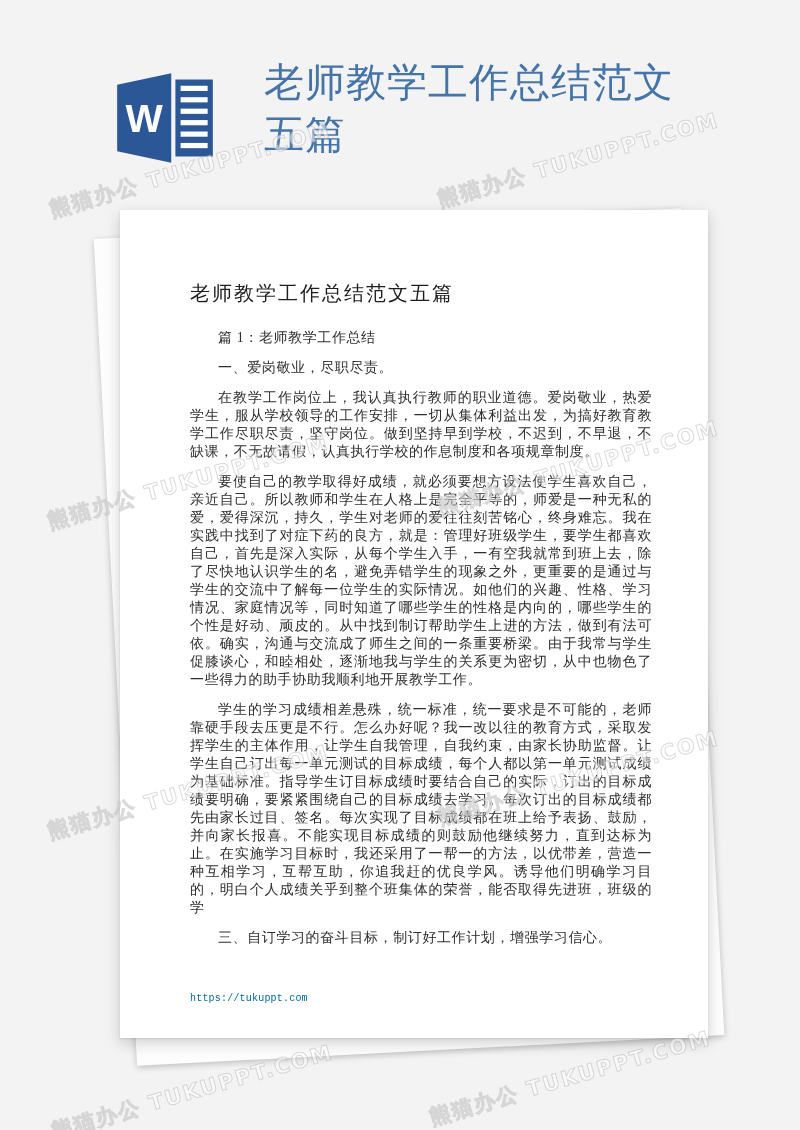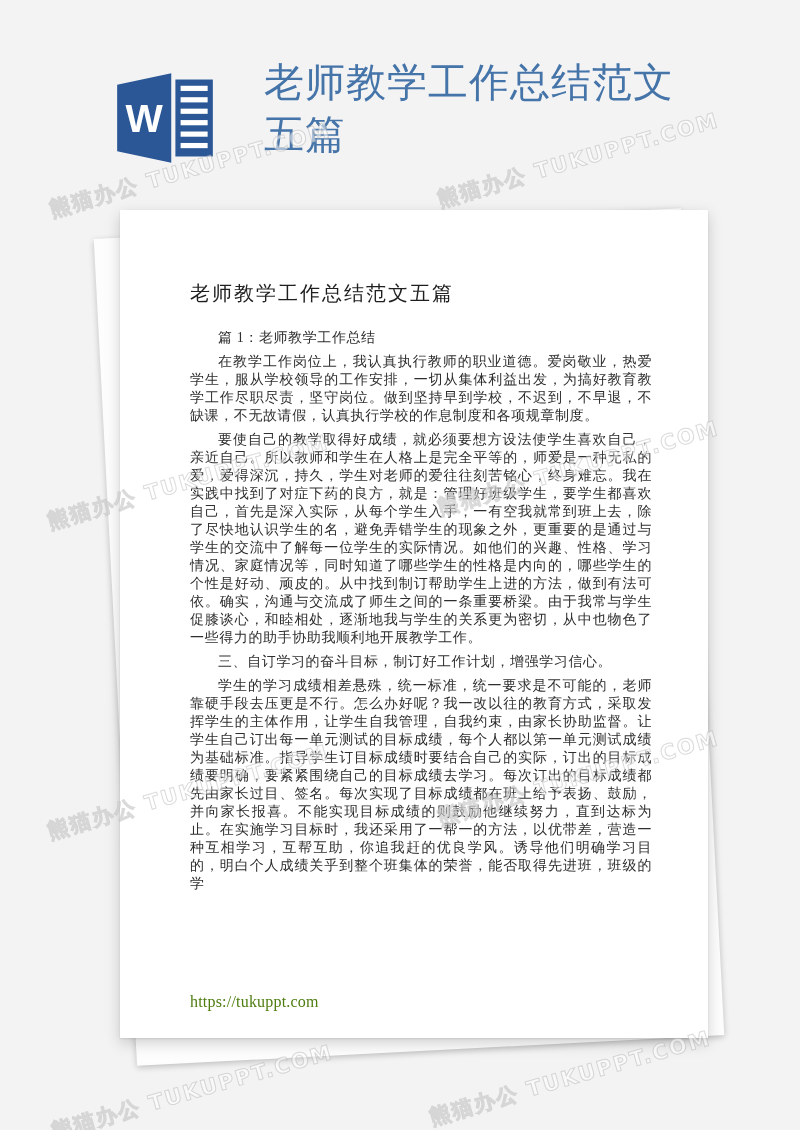--- a/index.html
+++ b/index.html
@@ -35,26 +35,26 @@
   }
   .doc-title{
     font-family:"Liberation Serif","DejaVu Serif",serif;
     font-size:20px;letter-spacing:2px;color:#1f1f1f;
     margin:0 0 22px 0;font-weight:400;
   }
   .para{
     font-family:"Liberation Serif","DejaVu Serif",serif;
     font-size:14px;line-height:18px;letter-spacing:0.6px;
     color:#2e2e2e;text-align:justify;text-indent:2em;
-    margin:0 0 6px 0;
+    margin:12px 0 6px 0;
   }
   .doc-footer{
     position:absolute;left:70px;top:783px;
-    font-family:Liberation Serif, serif;
-    font-size:16px;color:#4d7c0f;letter-spacing:0.2px;
+    font-family:Liberation Mono, monospace;
+    font-size:10px;color:#0369a1;letter-spacing:0.2px;
   }
   
   .watermarks{position:absolute;inset:0;z-index:40;pointer-events:none;}
   .wm{
     position:absolute;white-space:nowrap;
     font:bold 21px "DejaVu Sans",sans-serif;
     letter-spacing:2px;
     color:rgba(255,255,255,0.38);
     -webkit-text-stroke:1px rgba(168,168,168,0.42);
     text-shadow:0 0 2px rgba(255,255,255,0.30);
@@ -88,24 +88,25 @@
     <text x="30" y="59" text-anchor="middle" fill="#ffffff" font-family="Liberation Sans, sans-serif" font-size="38" font-weight="bold">W</text>
   </svg>
   <div class="header-title">老师教学工作总结范文五篇</div>
 </div>
 
 <div class="page-behind"></div>
 
 <div class="page-main">
   <h1 class="doc-title">老师教学工作总结范文五篇</h1>
   <p class="para">篇 1：老师教学工作总结</p>
+  <p class="para">一、爱岗敬业，尽职尽责。</p>
   <p class="para">在教学工作岗位上，我认真执行教师的职业道德。爱岗敬业，热爱学生，服从学校领导的工作安排，一切从集体利益出发，为搞好教育教学工作尽职尽责，坚守岗位。做到坚持早到学校，不迟到，不早退，不缺课，不无故请假，认真执行学校的作息制度和各项规章制度。</p>
   <p class="para">要使自己的教学取得好成绩，就必须要想方设法使学生喜欢自己，亲近自己。所以教师和学生在人格上是完全平等的，师爱是一种无私的爱，爱得深沉，持久，学生对老师的爱往往刻苦铭心，终身难忘。我在实践中找到了对症下药的良方，就是：管理好班级学生，要学生都喜欢自己，首先是深入实际，从每个学生入手，一有空我就常到班上去，除了尽快地认识学生的名，避免弄错学生的现象之外，更重要的是通过与学生的交流中了解每一位学生的实际情况。如他们的兴趣、性格、学习情况、家庭情况等，同时知道了哪些学生的性格是内向的，哪些学生的个性是好动、顽皮的。从中找到制订帮助学生上进的方法，做到有法可依。确实，沟通与交流成了师生之间的一条重要桥梁。由于我常与学生促膝谈心，和睦相处，逐渐地我与学生的关系更为密切，从中也物色了一些得力的助手协助我顺利地开展教学工作。</p>
+  <p class="para">学生的学习成绩相差悬殊，统一标准，统一要求是不可能的，老师靠硬手段去压更是不行。怎么办好呢？我一改以往的教育方式，采取发挥学生的主体作用，让学生自我管理，自我约束，由家长协助监督。让学生自己订出每一单元测试的目标成绩，每个人都以第一单元测试成绩为基础标准。指导学生订目标成绩时要结合自己的实际，订出的目标成绩要明确，要紧紧围绕自己的目标成绩去学习。每次订出的目标成绩都先由家长过目、签名。每次实现了目标成绩都在班上给予表扬、鼓励，并向家长报喜。不能实现目标成绩的则鼓励他继续努力，直到达标为止。在实施学习目标时，我还采用了一帮一的方法，以优带差，营造一种互相学习，互帮互助，你追我赶的优良学风。诱导他们明确学习目的，明白个人成绩关乎到整个班集体的荣誉，能否取得先进班，班级的学</p>
   <p class="para">三、自订学习的奋斗目标，制订好工作计划，增强学习信心。</p>
-  <p class="para">学生的学习成绩相差悬殊，统一标准，统一要求是不可能的，老师靠硬手段去压更是不行。怎么办好呢？我一改以往的教育方式，采取发挥学生的主体作用，让学生自我管理，自我约束，由家长协助监督。让学生自己订出每一单元测试的目标成绩，每个人都以第一单元测试成绩为基础标准。指导学生订目标成绩时要结合自己的实际，订出的目标成绩要明确，要紧紧围绕自己的目标成绩去学习。每次订出的目标成绩都先由家长过目、签名。每次实现了目标成绩都在班上给予表扬、鼓励，并向家长报喜。不能实现目标成绩的则鼓励他继续努力，直到达标为止。在实施学习目标时，我还采用了一帮一的方法，以优带差，营造一种互相学习，互帮互助，你追我赶的优良学风。诱导他们明确学习目的，明白个人成绩关乎到整个班集体的荣誉，能否取得先进班，班级的学</p>
   <div class="doc-footer">https://tukuppt.com</div>
 </div>
 
 <div class="watermarks">
   <span class="wm">熊猫办公 TUKUPPT.COM</span>
   <span class="wm">熊猫办公 TUKUPPT.COM</span>
   <span class="wm">熊猫办公 TUKUPPT.COM</span>
   <span class="wm">熊猫办公 TUKUPPT.COM</span>
   <span class="wm">熊猫办公 TUKUPPT.COM</span>
   <span class="wm">熊猫办公 TUKUPPT.COM</span>

